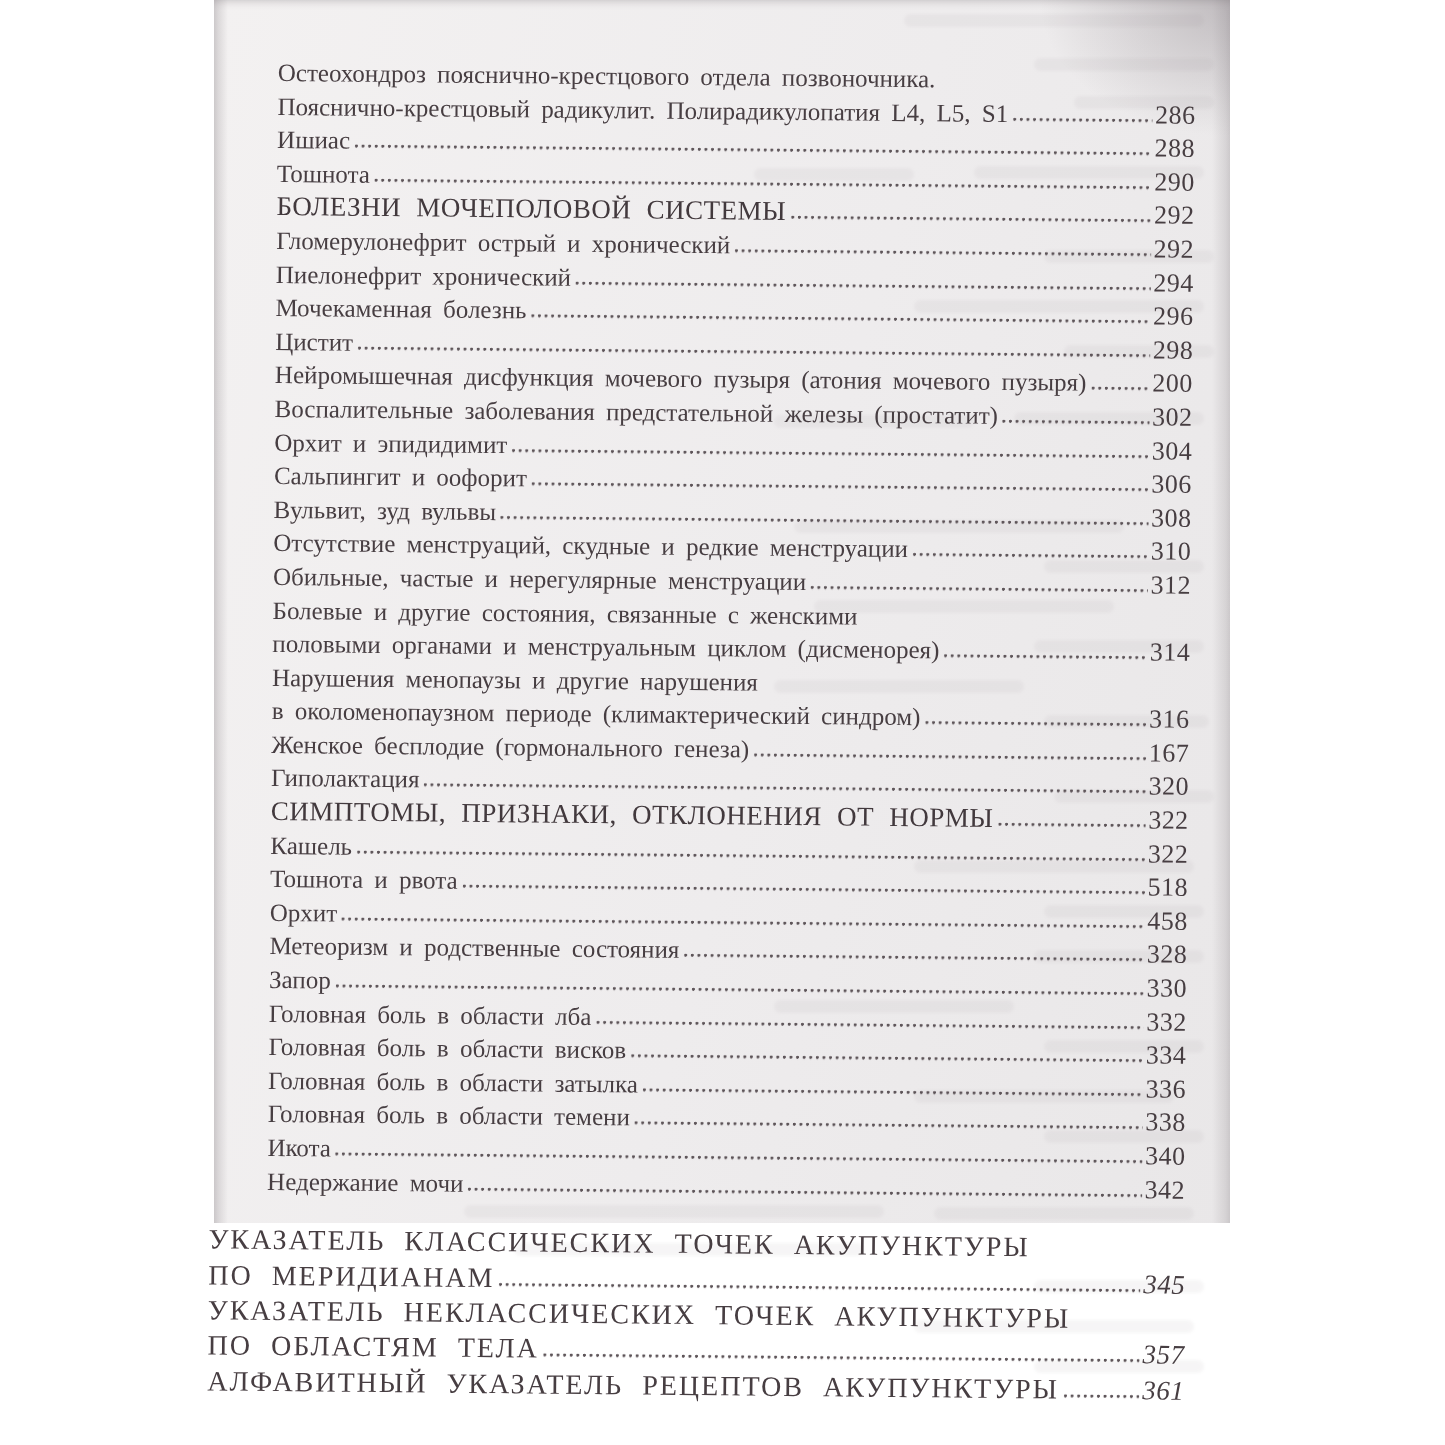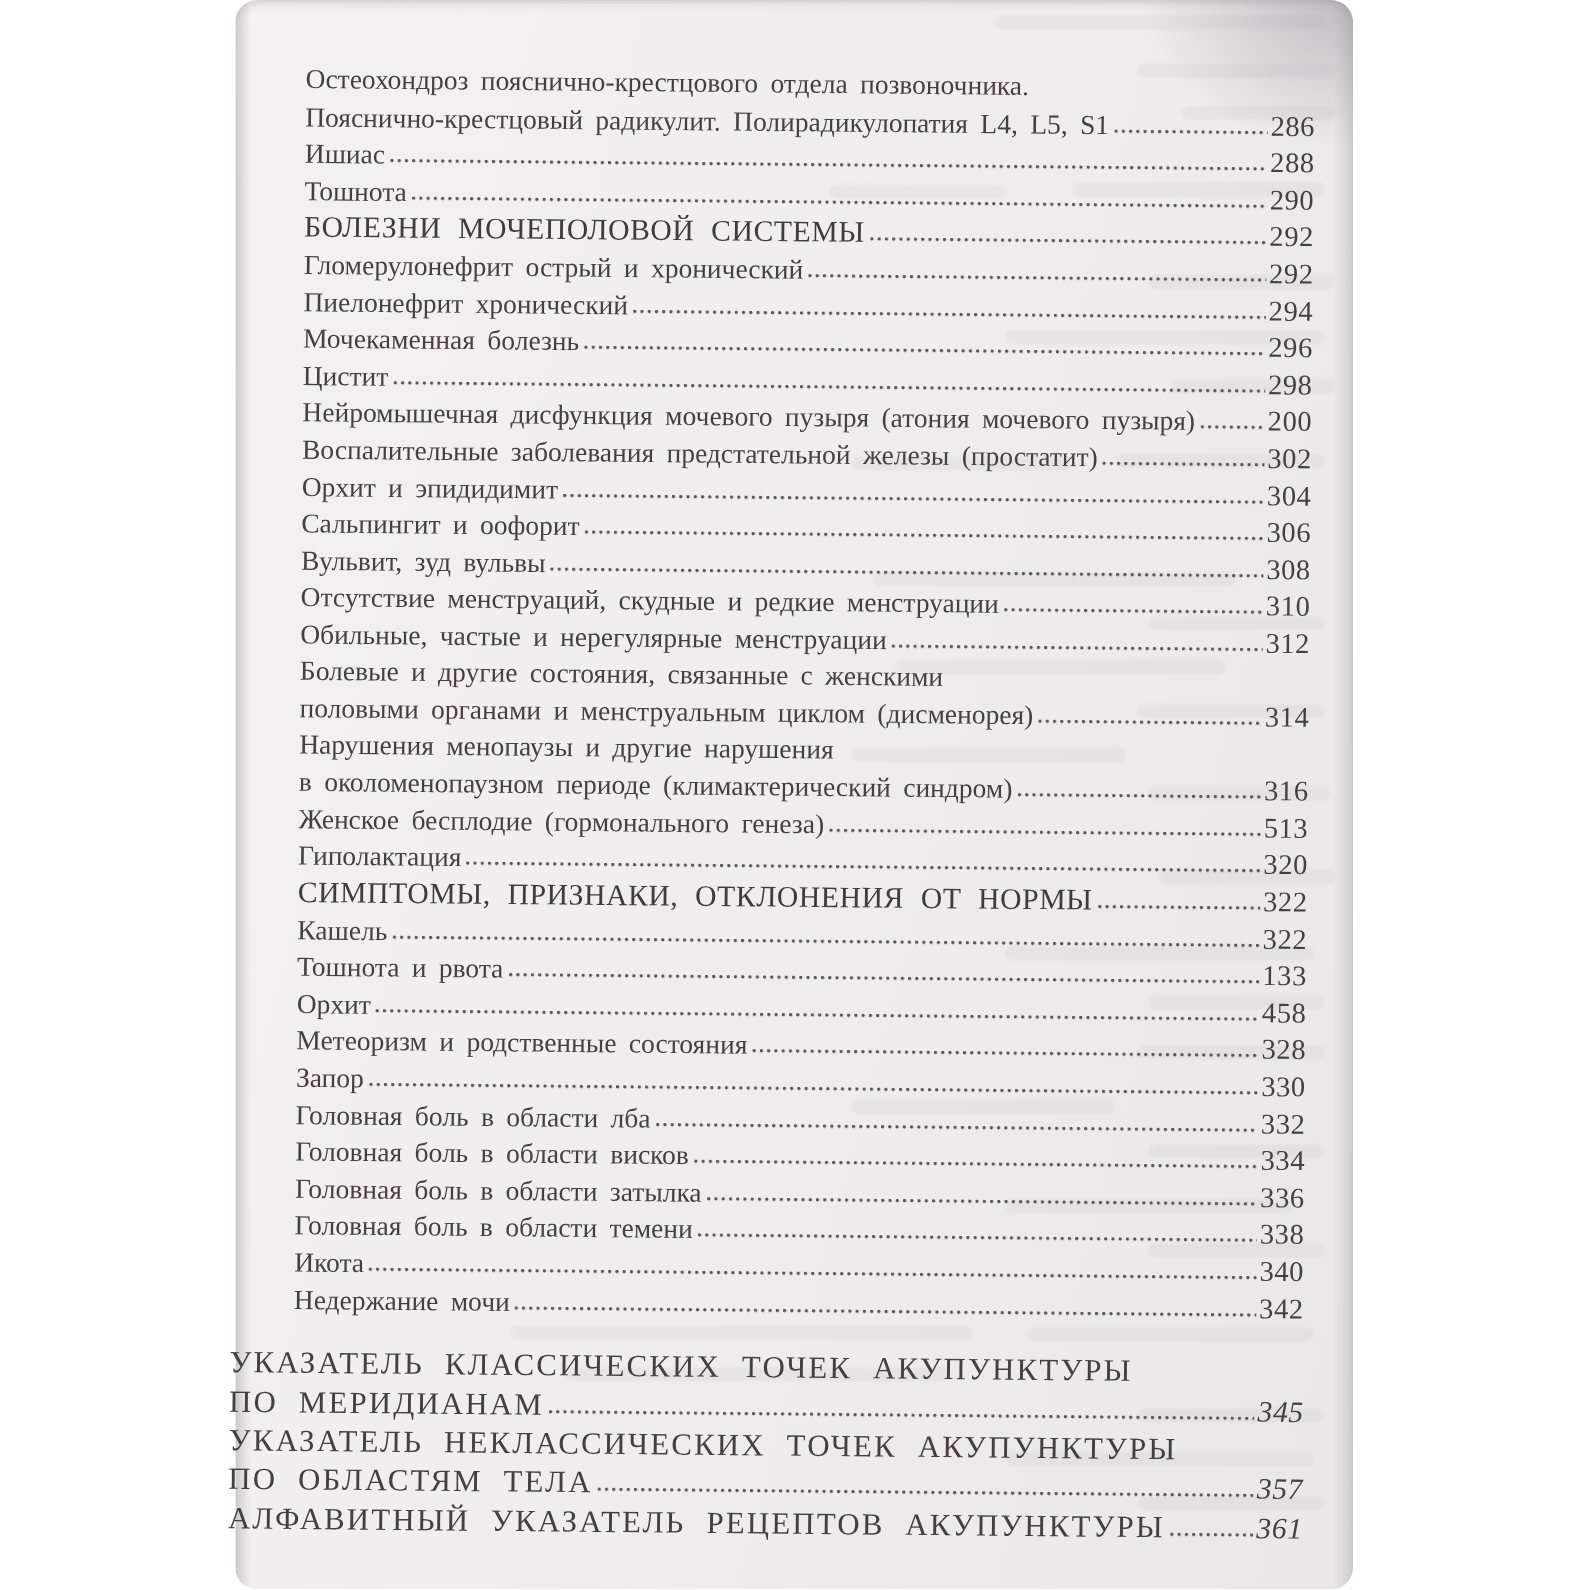--- a/index.html
+++ b/index.html
@@ -5,28 +5,27 @@
   html,body{margin:0;padding:0;background:#ffffff;}
   .photo{
     position:relative;
     width:1445px;height:1445px;
     background:#ffffff;
     overflow:hidden;
     font-family:"Liberation Serif","DejaVu Serif",serif;
   }
   .page{
     position:absolute;left:214px;top:0;
-    width:1016px;height:1445px;
+    width:1016px;height:1223px;
     background:
       radial-gradient(280px 200px at 100% 0, rgba(148,141,146,.50), rgba(148,141,146,0) 68%),
       linear-gradient(to right, rgba(130,123,128,.30) 0, rgba(130,123,128,0) 14px),
       linear-gradient(to left,  rgba(130,123,128,.25) 0, rgba(130,123,128,0) 18px),
       linear-gradient(105deg,#f3f1f1 0%,#eeeced 55%,#e9e7e8 100%);
     box-shadow: inset 0 6px 10px -6px rgba(120,113,118,.45);
-    border-radius: 20px;
   }
   .ghost{
     position:absolute;height:13px;border-radius:7px;
     background:#8b8288;opacity:.07;filter:blur(1.5px);
   }
   .content{
     position:absolute;left:64px;top:56px;width:918px;
     transform:rotate(0.55deg);transform-origin:0 0;
     color:#473e42;
   }
@@ -179,41 +178,41 @@
             <span class="label">Нарушения менопаузы и другие нарушения</span>
           </div>
           <div class="row">
             <span class="label">в околоменопаузном периоде (климактерический синдром)</span>
             <span class="leader"></span>
             <span class="num">316</span>
           </div>
           <div class="row">
             <span class="label">Женское бесплодие (гормонального генеза)</span>
             <span class="leader"></span>
-            <span class="num">513</span>
+            <span class="num">167</span>
           </div>
           <div class="row">
             <span class="label">Гиполактация</span>
             <span class="leader"></span>
             <span class="num">320</span>
           </div>
           <div class="row section">
             <span class="label">СИМПТОМЫ, ПРИЗНАКИ, ОТКЛОНЕНИЯ ОТ НОРМЫ</span>
             <span class="leader"></span>
             <span class="num">322</span>
           </div>
           <div class="row">
             <span class="label">Кашель</span>
             <span class="leader"></span>
             <span class="num">322</span>
           </div>
           <div class="row">
             <span class="label">Тошнота и рвота</span>
             <span class="leader"></span>
-            <span class="num">133</span>
+            <span class="num">518</span>
           </div>
           <div class="row">
             <span class="label">Орхит</span>
             <span class="leader"></span>
             <span class="num">458</span>
           </div>
           <div class="row">
             <span class="label">Метеоризм и родственные состояния</span>
             <span class="leader"></span>
             <span class="num">328</span>

